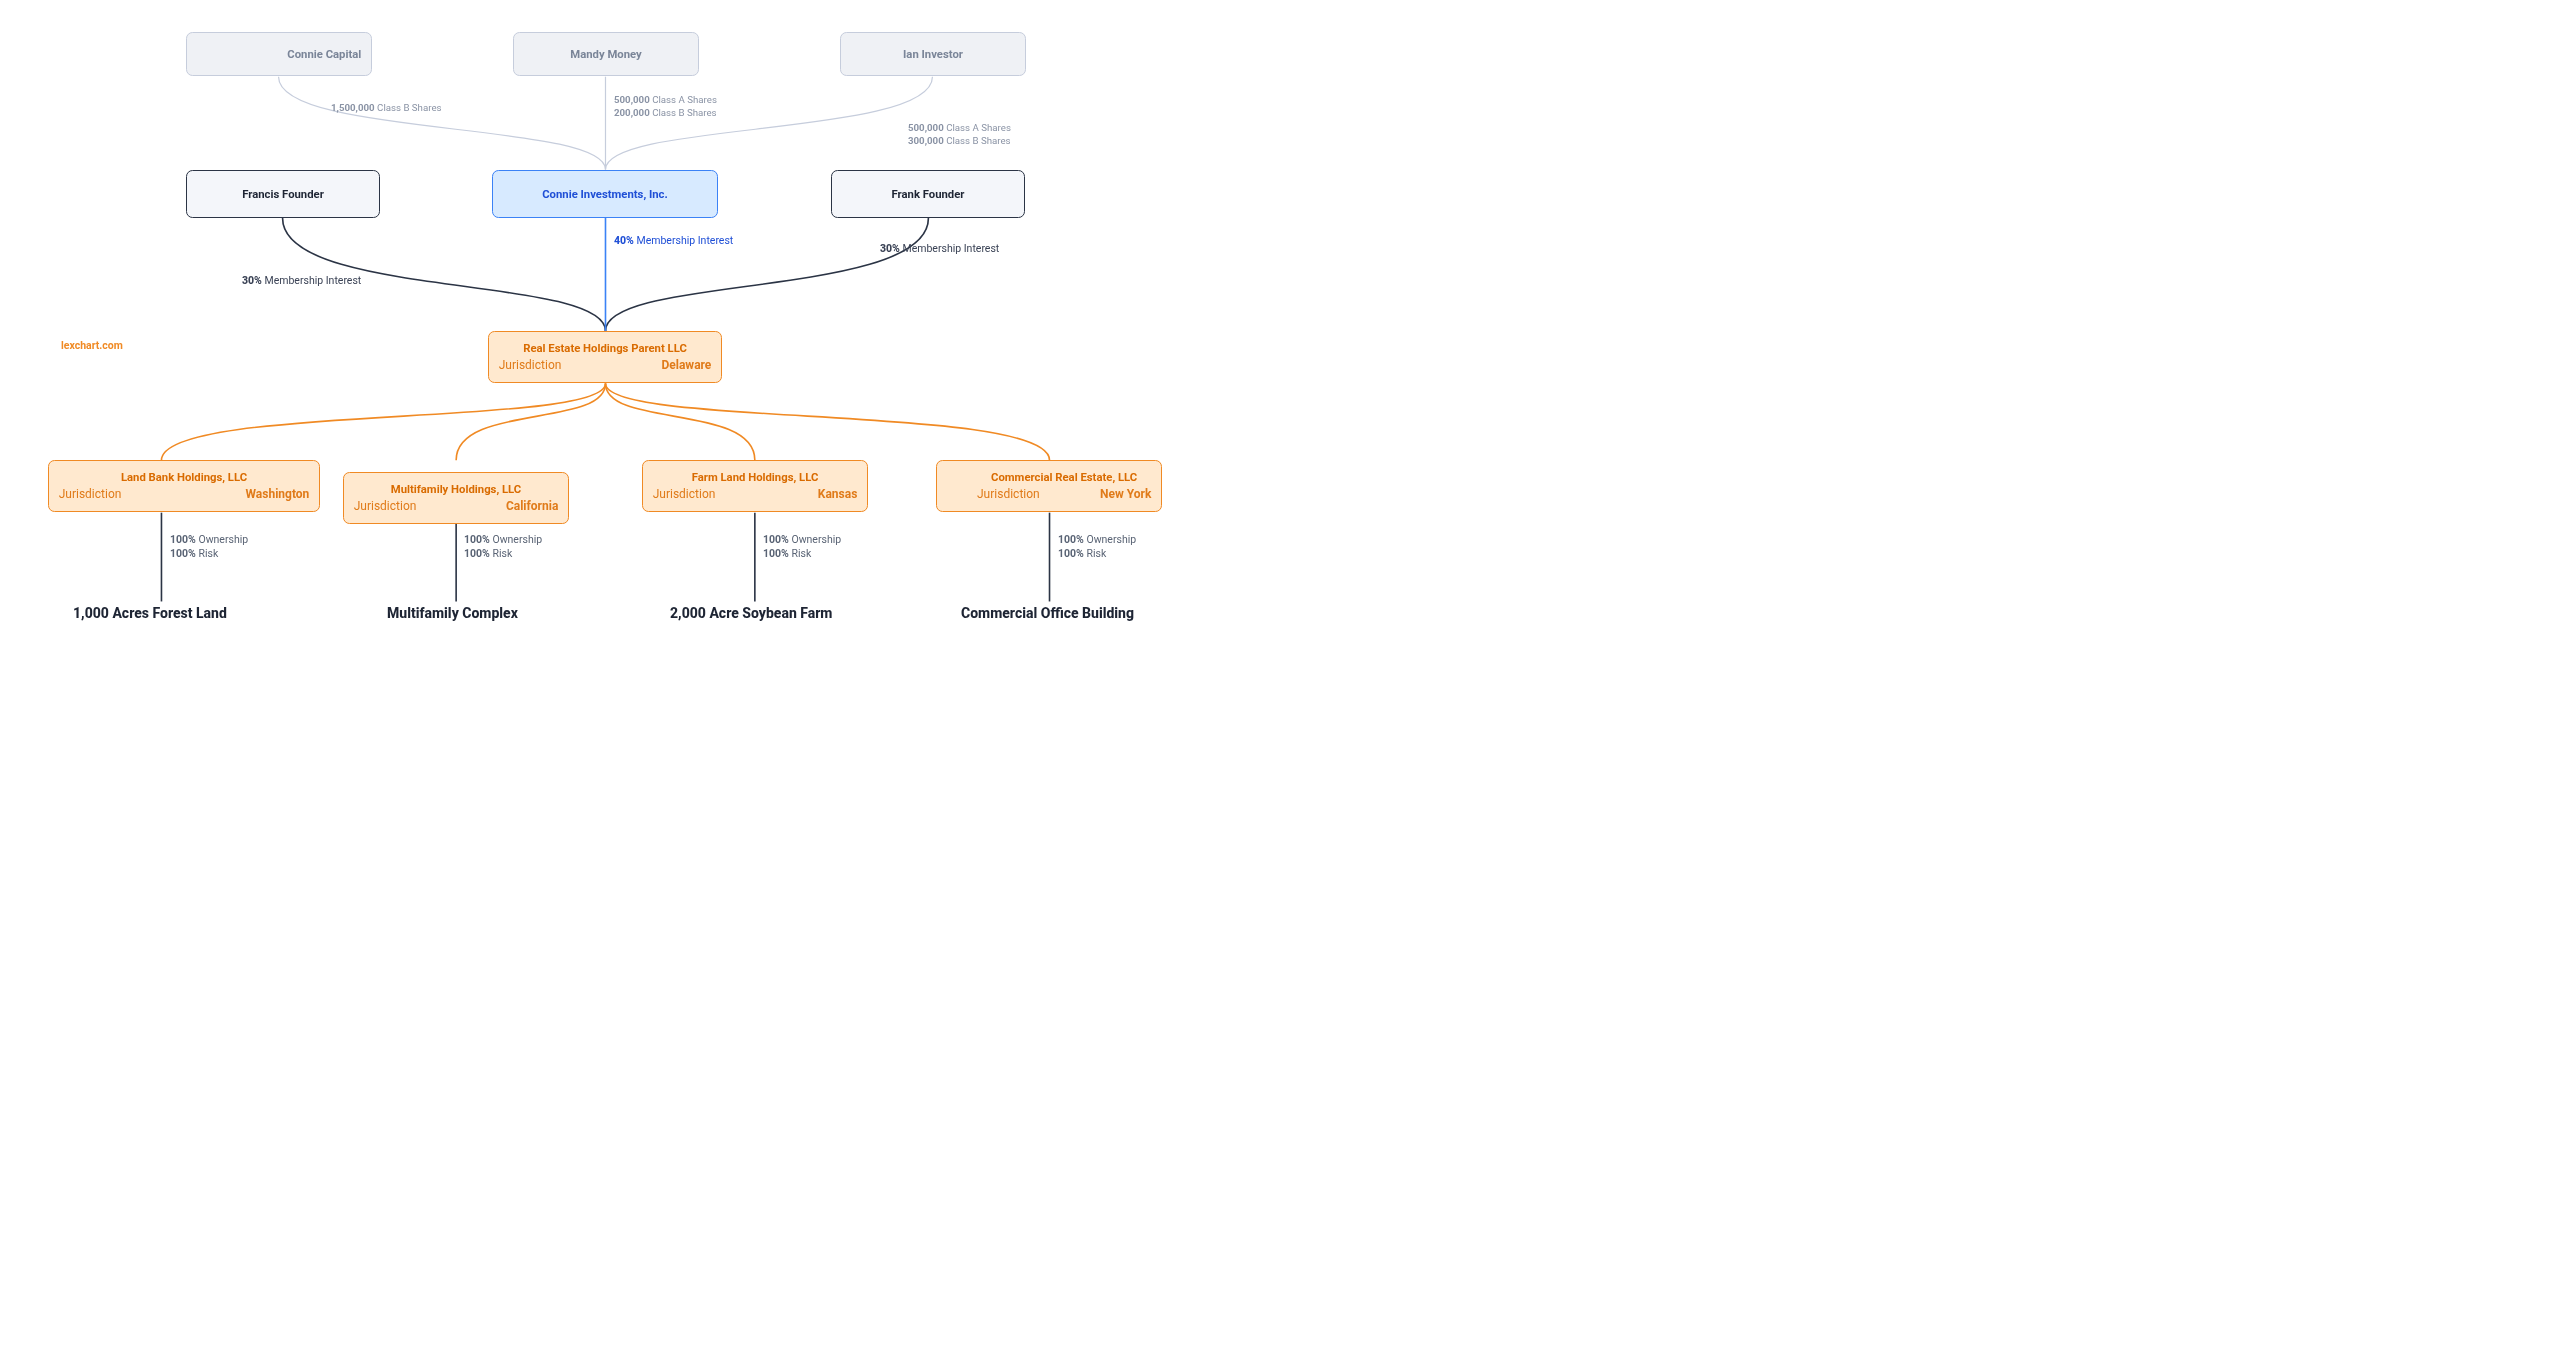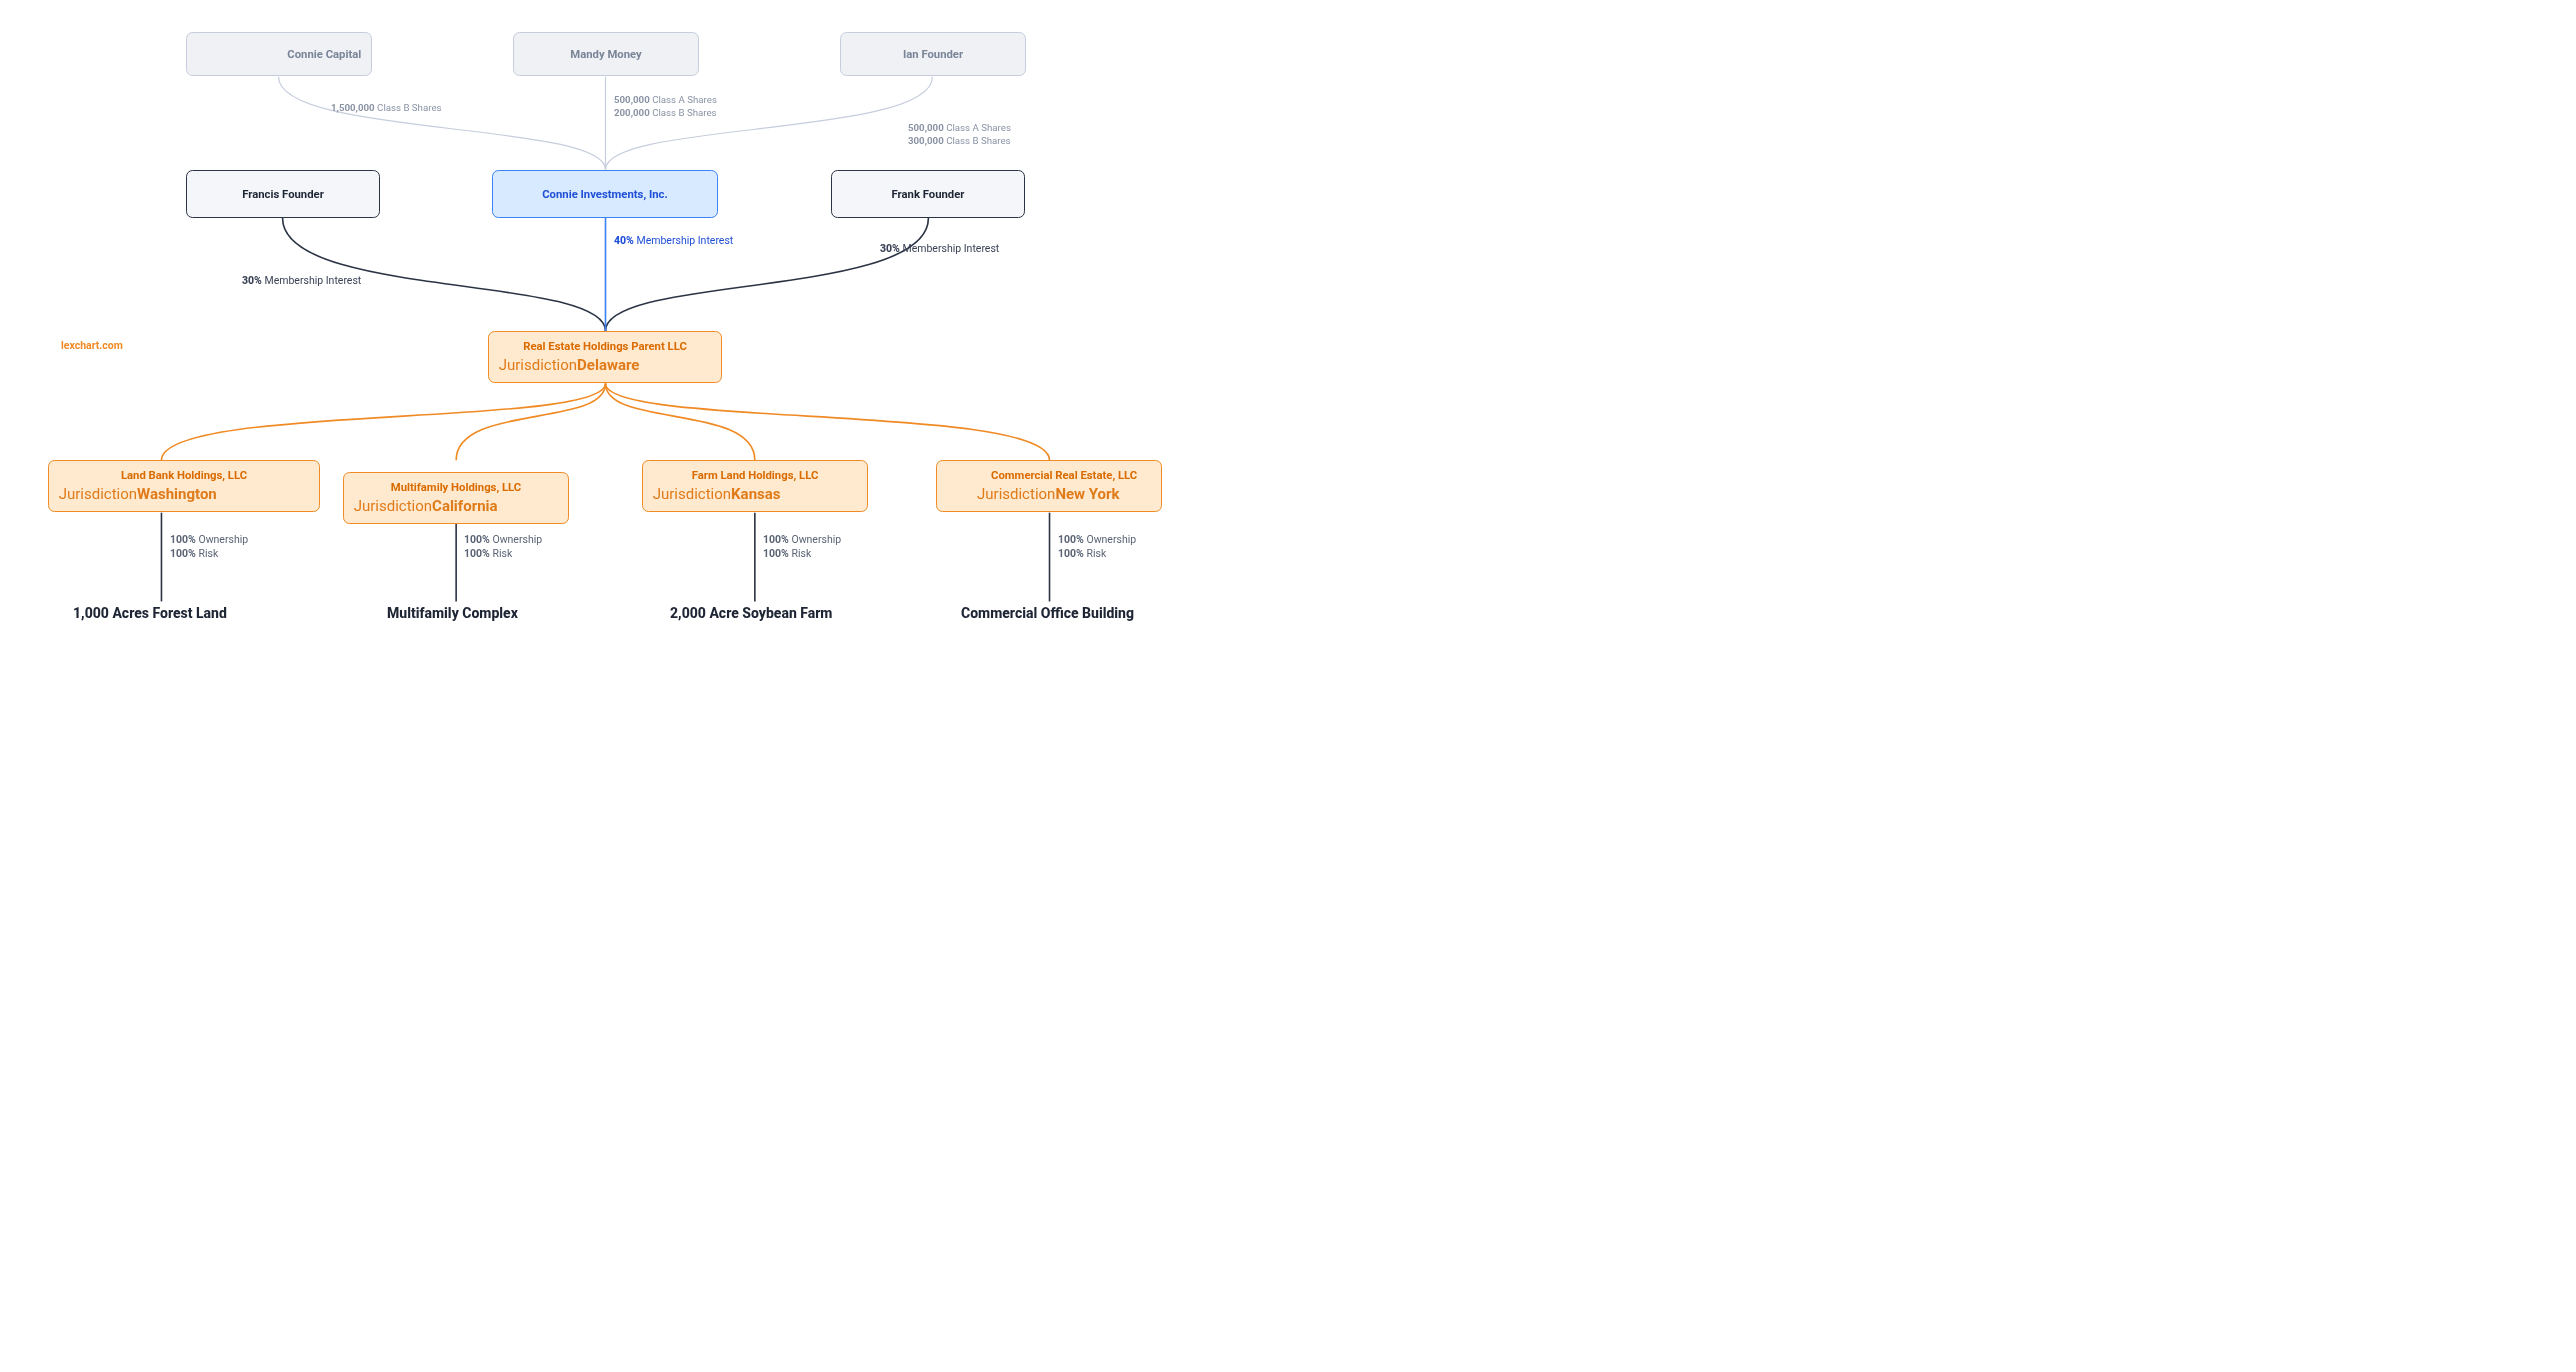--- a/index.html
+++ b/index.html
@@ -6,21 +6,21 @@
   #stage{position:relative;width:1211px;height:646px;font-size:11.3px;color:#2b3445;}
   svg.edges{position:absolute;inset:0;pointer-events:none;}
 
   .node{position:absolute;border-radius:6.5px;box-sizing:border-box;text-align:center;display:flex;flex-direction:column;justify-content:center;padding:6.5px 9.7px;}
   .node .title{font-weight:700;}
   .investor{background:#eff1f5;border:1.2px solid #c6cddc;color:#7a8598;}
   .owner  {background:#f4f6fa;border:1.6px solid #2b3445;color:#1e2534;}
   .central{background:#d7eaff;border:1.6px solid #3b82f6;color:#1f4fd6;}
   .entity {background:#ffe9cf;border:1.6px solid #f08a24;color:#d96b00;}
   .entity .title{font-weight:700;}
-  .juris-row{display:flex;font-size:15px;margin-top:3.2px;}
+  .juris-row{display:flex;justify-content:space-between;font-size:12px;margin-top:3.2px;gap:16px;}
   .juris-row .label{color:#e07b1a;font-weight:400;}
   .juris-row .val{color:#e07b1a;font-weight:700;}
 
   .asset{position:absolute;font-weight:800;color:#1e2534;font-size:14px;white-space:nowrap;}
 
   .edge-lbl{position:absolute;font-size:10.5px;color:#3a4255;white-space:nowrap;}
   .edge-lbl .pct{font-weight:800;}
   .blue{color:#1f4fd6;}
 
   .share-lbl{position:absolute;font-size:9.7px;color:#8a93a5;line-height:1.35;}
@@ -68,21 +68,21 @@
 
   <div class="watermark" style="left:61px;top:339px;">lexchart.com</div>
 
   <div class="node investor" style="left:186px;top:32px;width:186px;height:44px;align-items:flex-end;">
     <span class="title">Connie Capital</span>
   </div>
   <div class="node investor" style="left:513px;top:32px;width:186px;height:44px;">
     <span class="title">Mandy Money</span>
   </div>
   <div class="node investor" style="left:840px;top:32px;width:186px;height:44px;">
-    <span class="title">Ian Founder</span>
+    <span class="title">Ian Investor</span>
   </div>
 
   <div class="share-lbl" style="left:331px;top:101px;">
     <span class="qty">1,500,000</span> <span>Class B Shares</span>
   </div>
   <div class="share-lbl" style="left:614px;top:93px;">
     <div><span class="qty">500,000</span> <span>Class A Shares</span></div>
     <div><span class="qty">200,000</span> <span>Class B Shares</span></div>
   </div>
   <div class="share-lbl" style="left:908px;top:121px;">

